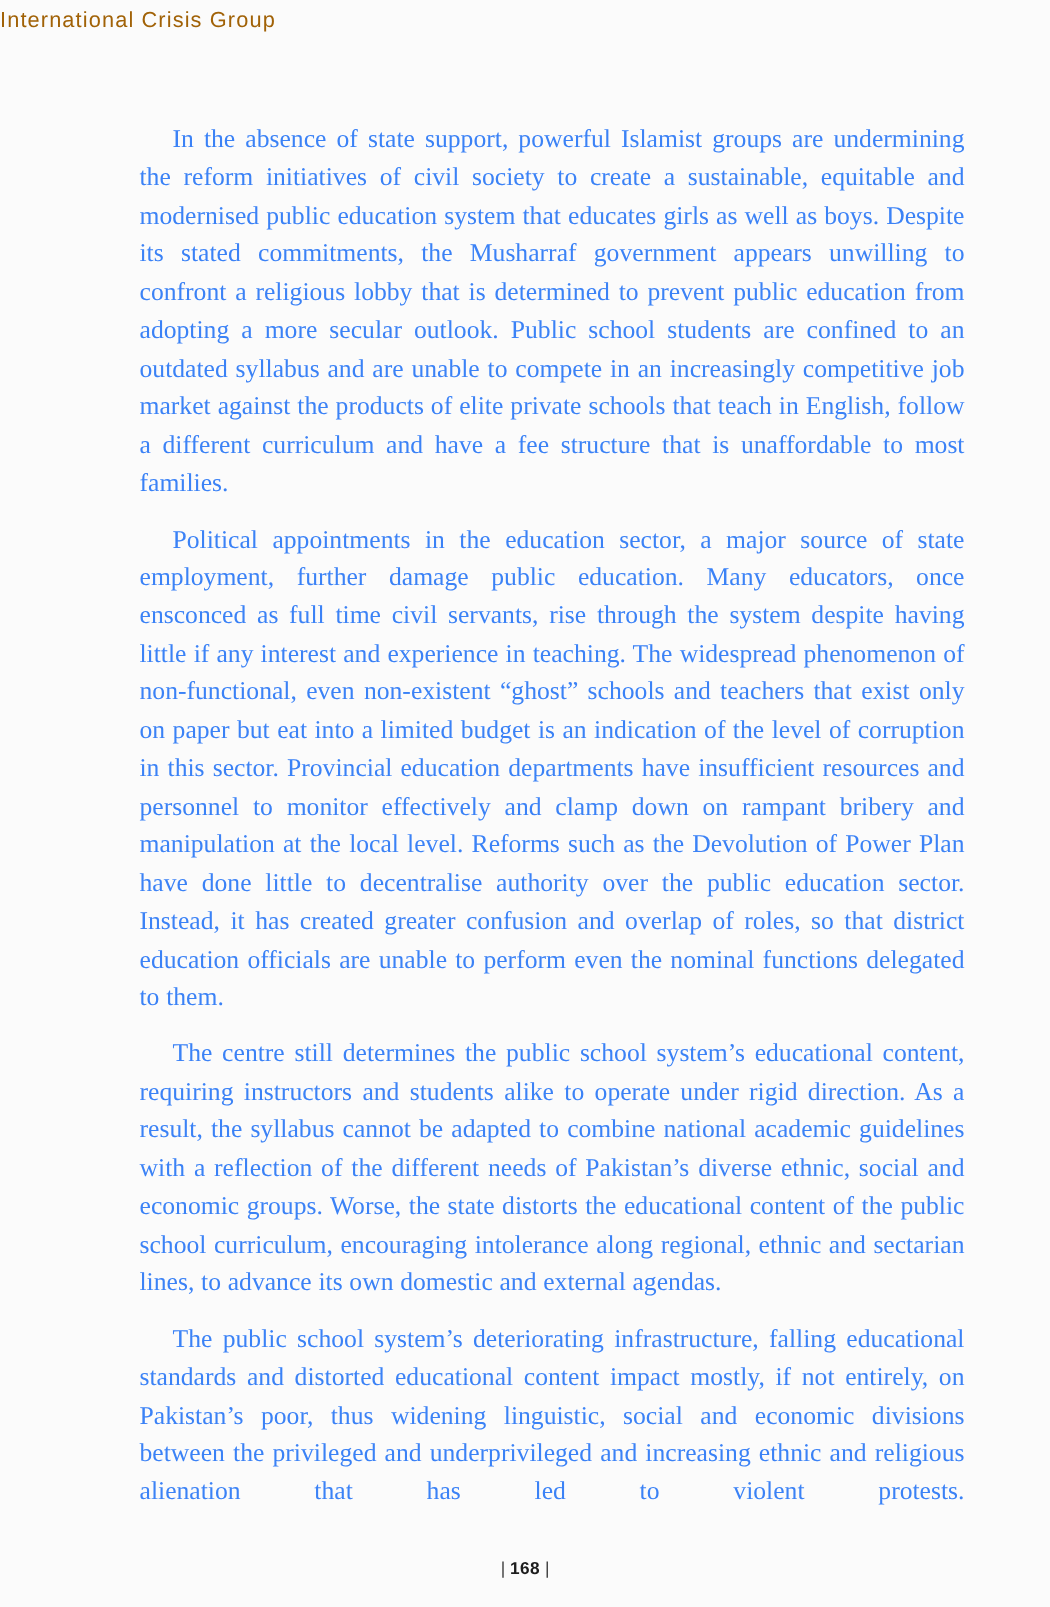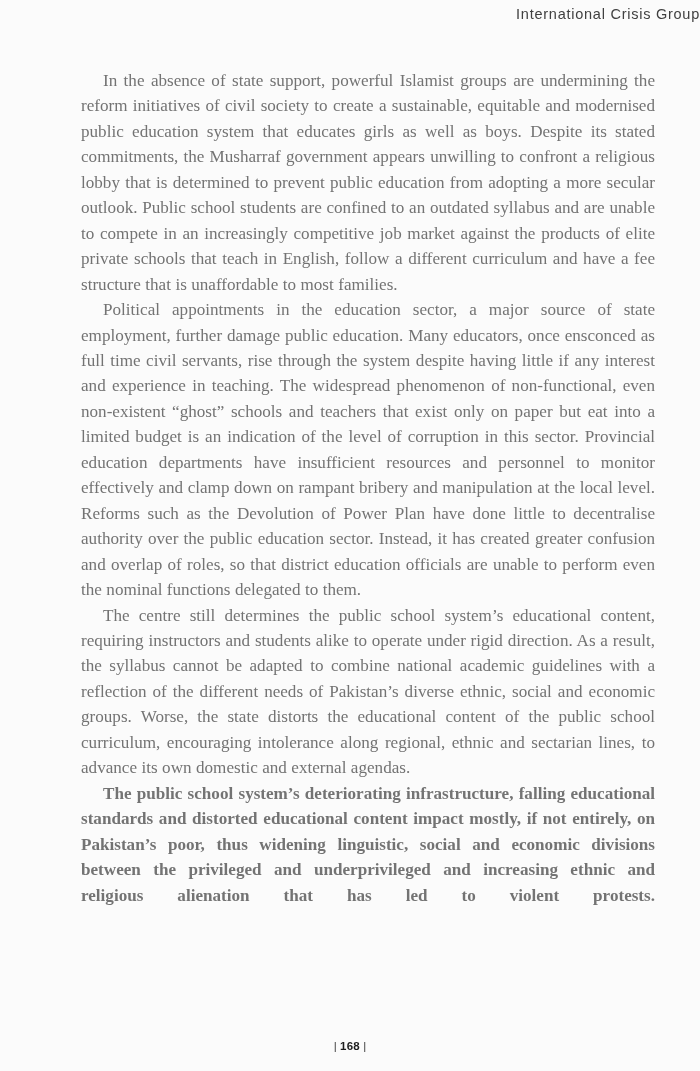--- a/index.html
+++ b/index.html
@@ -23,53 +23,52 @@
     position: relative;
     box-sizing: border-box;
   }
 
   
   .running-header {
     position: absolute;
     top: 4px;
     left: 0;
     width: 700px;
-    text-align: right;
+    text-align: left;
     font-family: "Liberation Sans", "DejaVu Sans", sans-serif;
     font-size: 14.5px;
     letter-spacing: 0.75px;
-    color: #404040;
+    color: #a16207;
     line-height: 20px;
     white-space: nowrap;
   }
 
   
   .text-column {
     position: absolute;
     top: 68px;
     left: 81px;
     width: 574px;
   }
 
   .text-column p {
-    margin: 0;
+    margin: 12px;
     text-indent: 22px;
     text-align: justify;
     text-justify: inter-word;
     font-size: 17.1px;
     line-height: 25.45px;
-    color: #737373;
+    color: #3b82f6;
     hyphens: none;
     word-spacing: 0.2px;
   }
 
   
   .text-column p.full-justify {
     text-align-last: justify;
-    font-weight: bold;
   }
 
   
   .folio {
     position: absolute;
     bottom: 18px;
     left: 0;
     width: 700px;
     text-align: center;
     font-family: "Liberation Sans", "DejaVu Sans", sans-serif;

